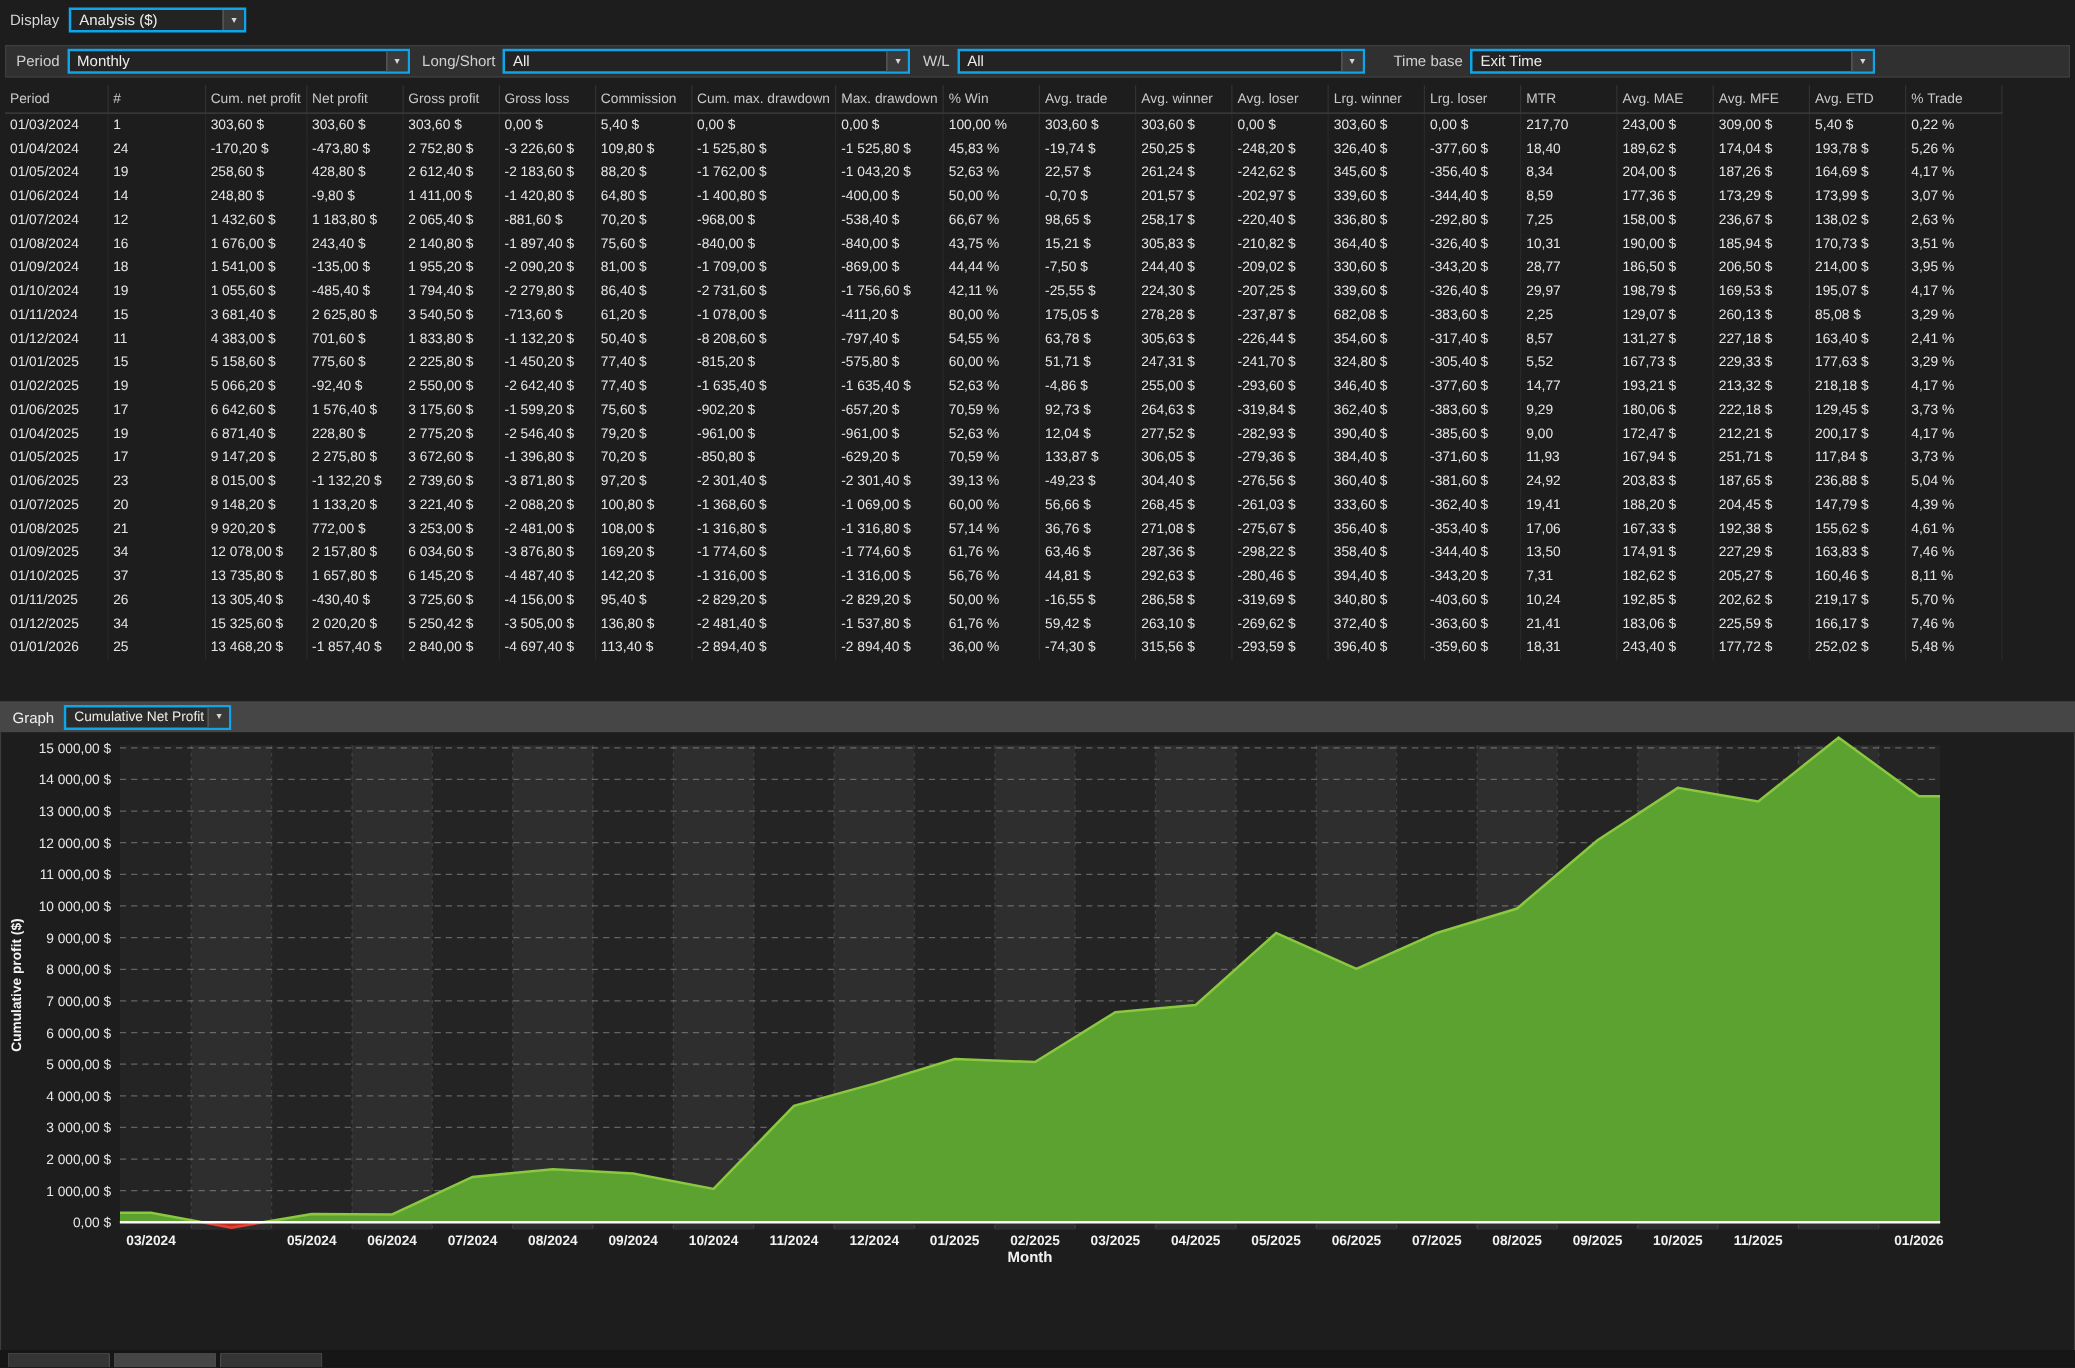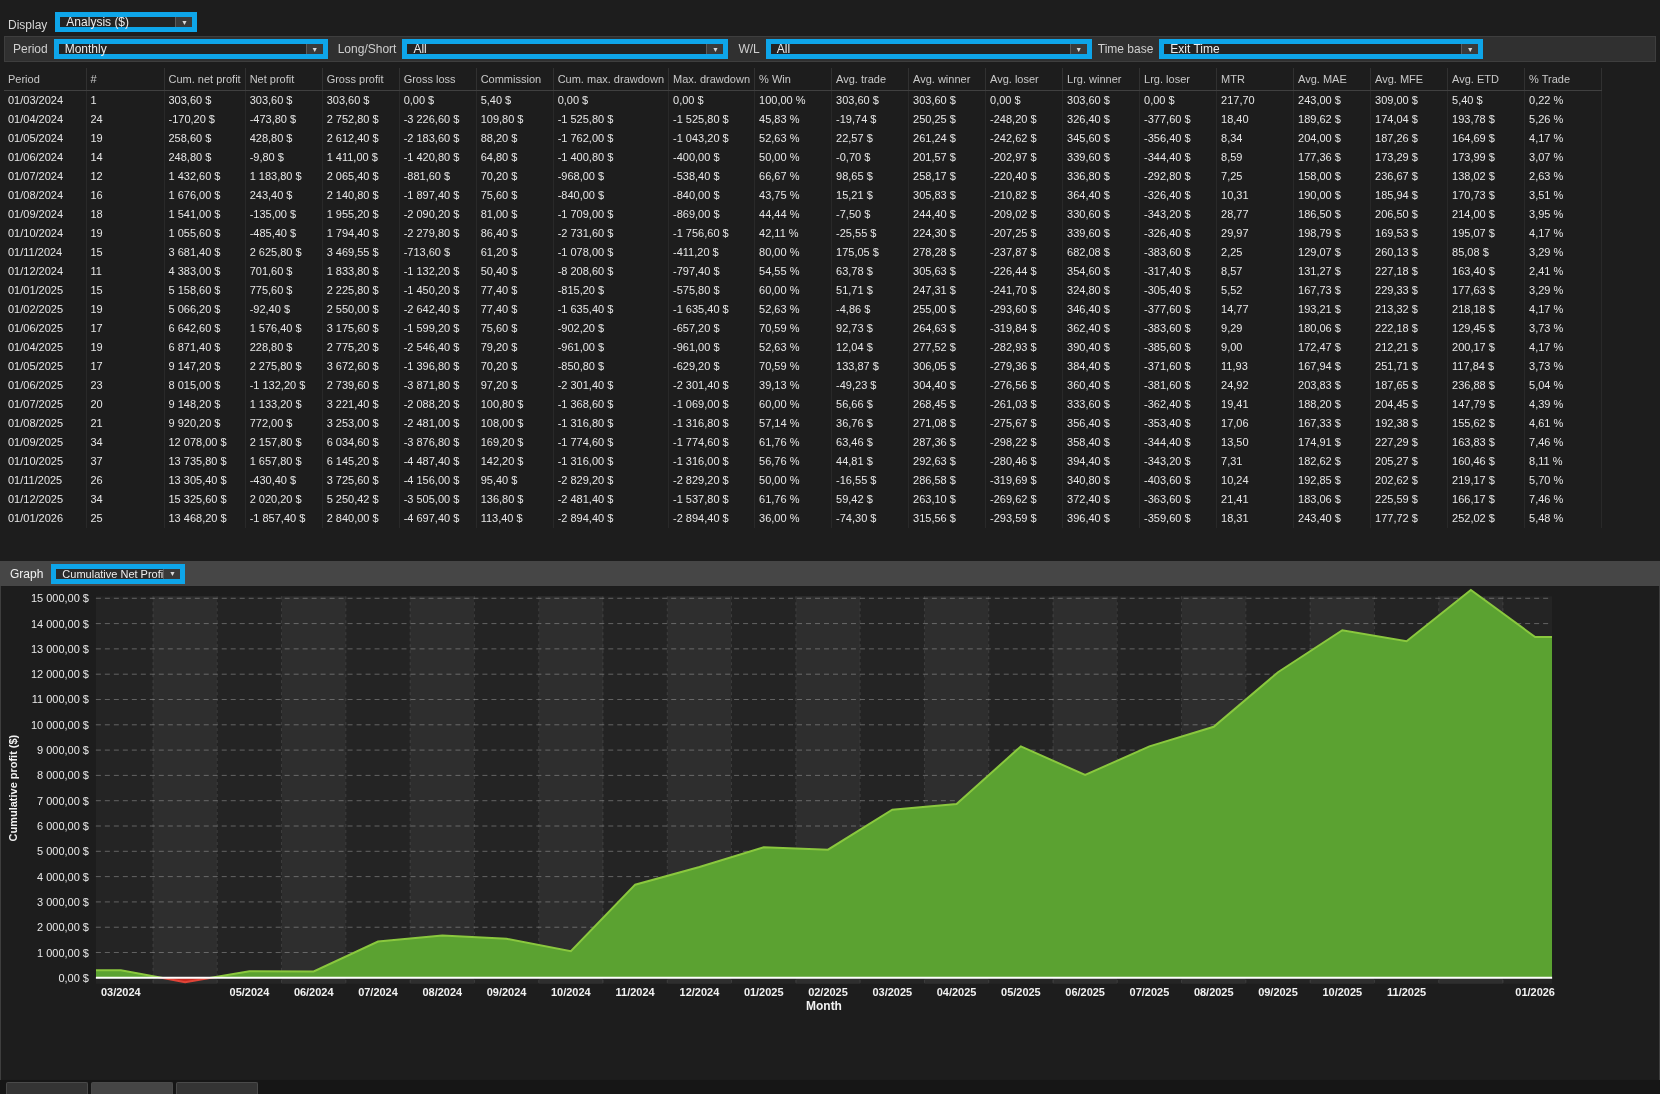--- a/index.html
+++ b/index.html
@@ -1,25 +1,25 @@
 <!DOCTYPE html>
 <html style="--neg: #cd4a45;"><head>
 <meta charset="utf-8">
 <style>
   *{margin:0;padding:0;box-sizing:border-box;}
   html,body{width:1660px;height:1094px;overflow:hidden;background:#1d1d1d;
     font-family:"Liberation Sans",sans-serif;color:#e4e4e4;}
   .app{width:1660px;height:1094px;display:flex;flex-direction:column;background:#1d1d1d;}
 
   
-  .display-bar{height:32px;display:flex;align-items:flex-end;gap:8px;padding:0 8px;
+  .display-bar{height:32px;display:flex;align-items:center;gap:8px;padding:0 8px;
     background:#1d1d1d;font-size:12px;color:#d6d6d6;}
 
   
-  .combo{height:20px;background:#232323;border:5px solid #0ea5e9;display:flex;
+  .combo{height:20px;background:#232323;border:2px solid #0ea5e9;display:flex;
     align-items:center;justify-content:space-between;cursor:default;}
   .combo-text{padding:0 6px;font-size:12px;color:#ececec;white-space:nowrap;overflow:hidden;}
   .combo-arrow{width:17px;height:100%;flex:0 0 17px;display:flex;align-items:center;justify-content:center;
     background:#3a3a3a;border-left:1px solid #5c5c5c;color:#d8d8d8;font-size:7px;}
 
   
   .filter-bar{height:26px;margin:4px 4px 6px 4px;background:#303030;border:1px solid #3e3e3e;
     display:flex;align-items:center;gap:6px;padding:0 8px;font-size:12px;color:#cfcfcf;}
   .flabel{white-space:nowrap;}
 
@@ -67,21 +67,21 @@
     <span class="flabel" style="margin-left:4px">Long/Short</span>
     <div class="combo" style="width:326px">
       <span class="combo-text">All</span>
       <span class="combo-arrow">▼</span>
     </div>
     <span class="flabel" style="margin-left:4px">W/L</span>
     <div class="combo" style="width:326px">
       <span class="combo-text">All</span>
       <span class="combo-arrow">▼</span>
     </div>
-    <span class="flabel" style="margin-left:0">Time base</span>
+    <span class="flabel" style="margin-left:17px">Time base</span>
     <div class="combo" style="width:324px">
       <span class="combo-text">Exit Time</span>
       <span class="combo-arrow">▼</span>
     </div>
   </div>
 
   <div class="table-wrap">
     <table class="tbl" id="tbl">
       <colgroup id="cols">
           <col style="width: 82px;">
@@ -304,21 +304,21 @@
             <td>198,79 $</td>
             <td>169,53 $</td>
             <td>195,07 $</td>
             <td>4,17 %</td>
           </tr>
           <tr>
             <td>01/11/2024</td>
             <td>15</td>
             <td>3 681,40 $</td>
             <td>2 625,80 $</td>
-            <td>3 469,55 $</td>
+            <td>3 540,50 $</td>
             <td class="neg">-713,60 $</td>
             <td>61,20 $</td>
             <td class="neg">-1 078,00 $</td>
             <td class="neg">-411,20 $</td>
             <td>80,00 %</td>
             <td>175,05 $</td>
             <td>278,28 $</td>
             <td class="neg">-237,87 $</td>
             <td>682,08 $</td>
             <td class="neg">-383,60 $</td>

